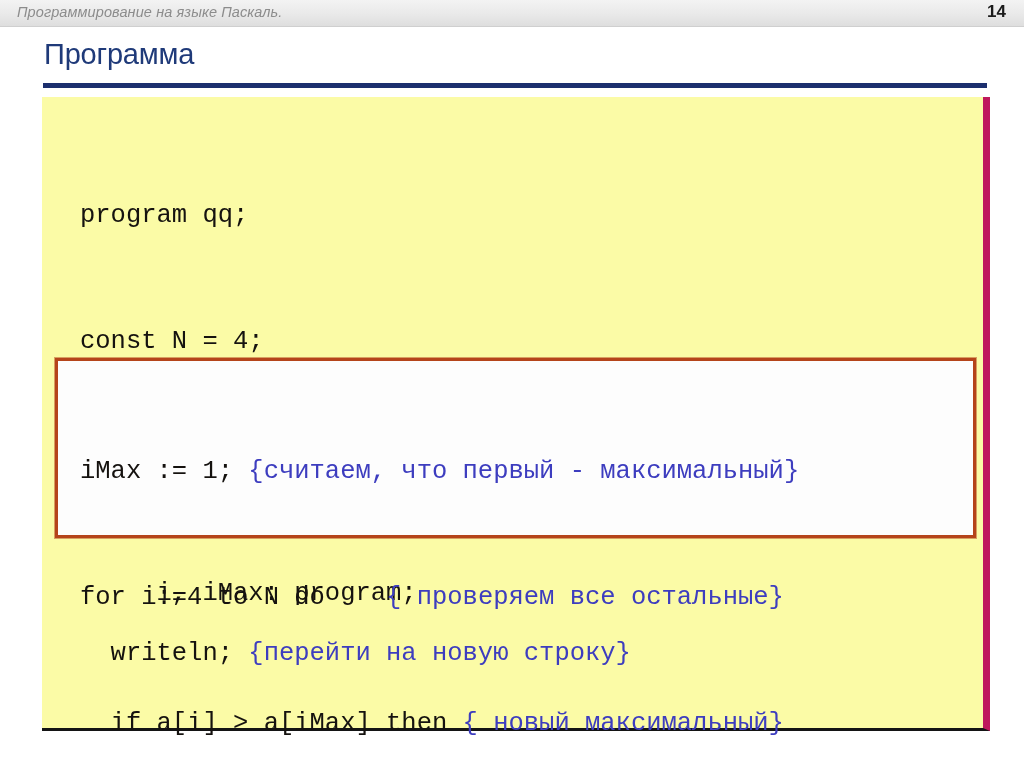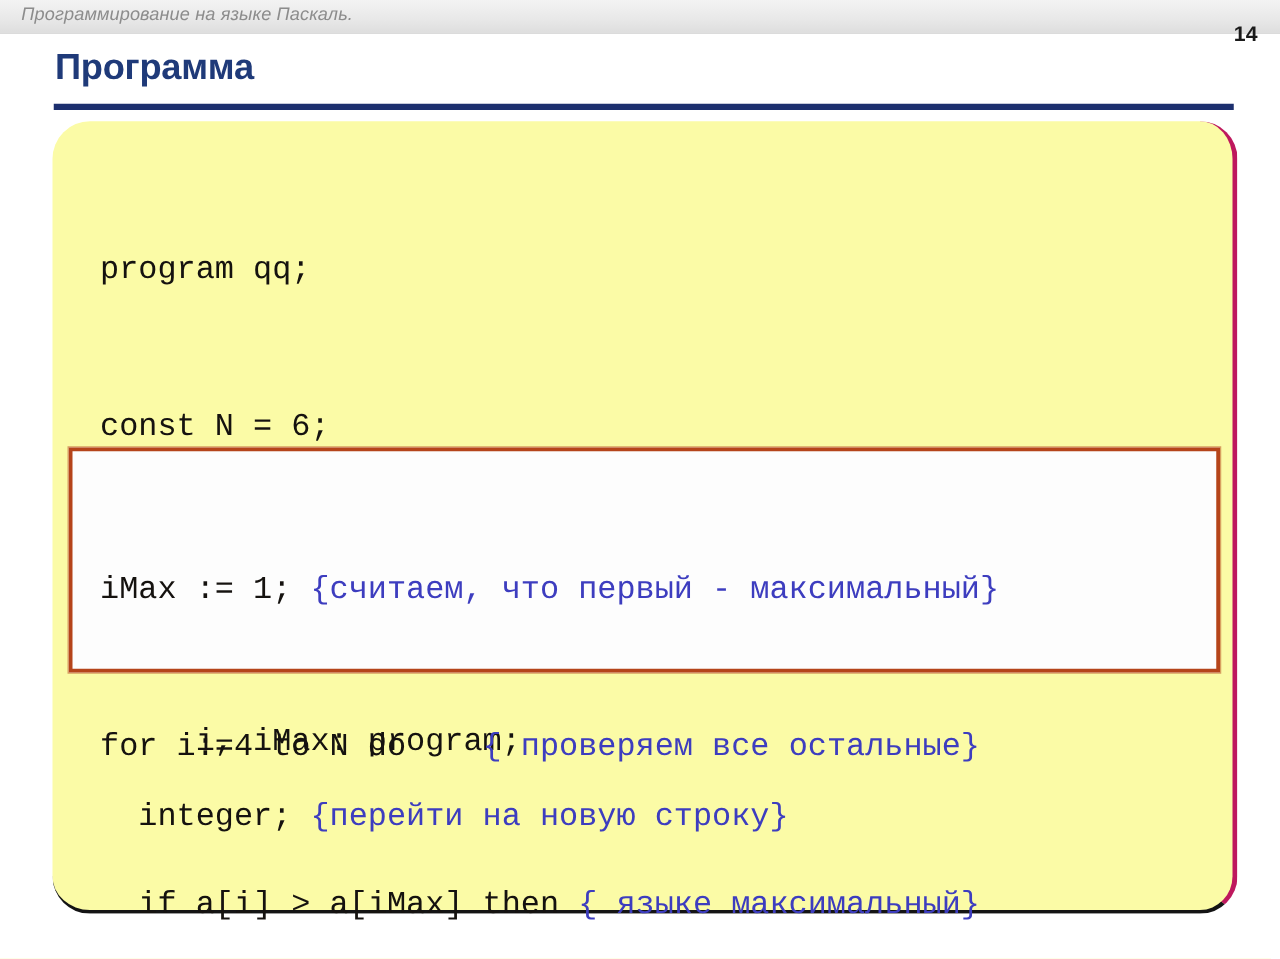--- a/index.html
+++ b/index.html
@@ -35,30 +35,29 @@
     letter-spacing: 0.1px;
     white-space: nowrap;
   }
   .topbar-page {
     position: absolute;
     right: 18px;
     top: 2px;
     font-size: 17px;
     font-weight: bold;
     color: #1b1b1b;
-    margin-top: 16px;
   }
 
   
   .slide-title {
     position: absolute;
     left: 44px;
     top: 38px;
     font-size: 29px;
-    font-weight: bold;
+    font-weight: normal;
     color: #1f3a79;
     letter-spacing: -0.2px;
   }
   .title-rule {
     position: absolute;
     left: 43px;
     top: 83px;
     width: 944px;
     height: 5px;
     background: #1c2f6e;
@@ -66,23 +65,22 @@
 
   
   .code-panel {
     position: absolute;
     left: 42px;
     top: 97px;
     width: 948px;
     height: 634px;
     background: #fbfba6;
     box-sizing: border-box;
-    border-right: 4px solid #be185d;
+    border-right: 7px solid #be185d;
     border-bottom: 3px solid #141414;
-    border-radius: 30px;
   }
 
   .code {
     position: absolute;
     left: 0; top: 0;
     width: 948px;
     font-family: "Liberation Mono", "DejaVu Sans Mono", monospace;
     font-size: 25.5px;
     line-height: 42px;
     color: #15120f;
@@ -133,35 +131,35 @@
   <div class="topbar-page">14</div>
 </div>
 
 <div class="slide-title">Программа</div>
 <div class="title-rule"></div>
 
 <div class="code-panel">
 
   <div class="code block-top">
     <div class="line"><span>program qq;</span><span class="cmt"></span></div>
-    <div class="line"><span>const N = 6;</span><span class="cmt"></span></div>
+    <div class="line"><span>const N = 4;</span><span class="cmt"></span></div>
     <div class="line"><span>var a: array [1..N] of integer;</span><span class="cmt"></span></div>
     <div class="line"><span>     i, iMax: program;</span><span class="cmt"></span></div>
     
   </div>
 
   <div class="highlight-box">
     <div class="hl-inner">
       <div class="line"><span>iMax := 1; </span><span class="cmt">{считаем, что первый - максимальный}</span></div>
       <div class="line"><span>for i:=4 to N do    </span><span class="cmt">{ проверяем все остальные}</span></div>
-      <div class="line"><span>  if a[i] &gt; a[iMax] then </span><span class="cmt">{ языке максимальный}</span></div>
+      <div class="line"><span>  if a[i] &gt; a[iMax] then </span><span class="cmt">{ новый максимальный}</span></div>
       
     </div>
   </div>
 
   <div class="code block-bottom">
-    <div class="line"><span>  integer; </span><span class="cmt">{перейти на новую строку}</span></div>
+    <div class="line"><span>  writeln; </span><span class="cmt">{перейти на новую строку}</span></div>
     <div class="line"><span>  writeln('Максимальный элемент a[',</span><span class="cmt"></span></div>
     
     
   </div>
 
 </div>
 
 </body></html>

